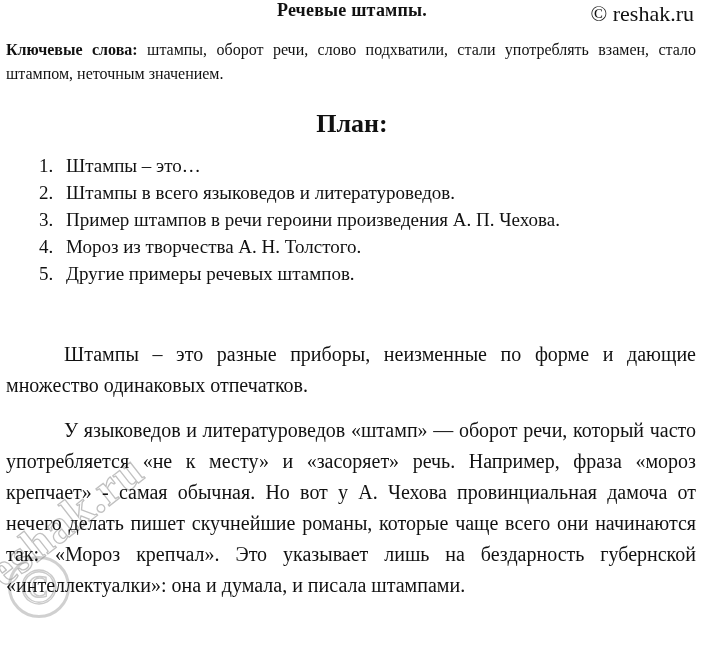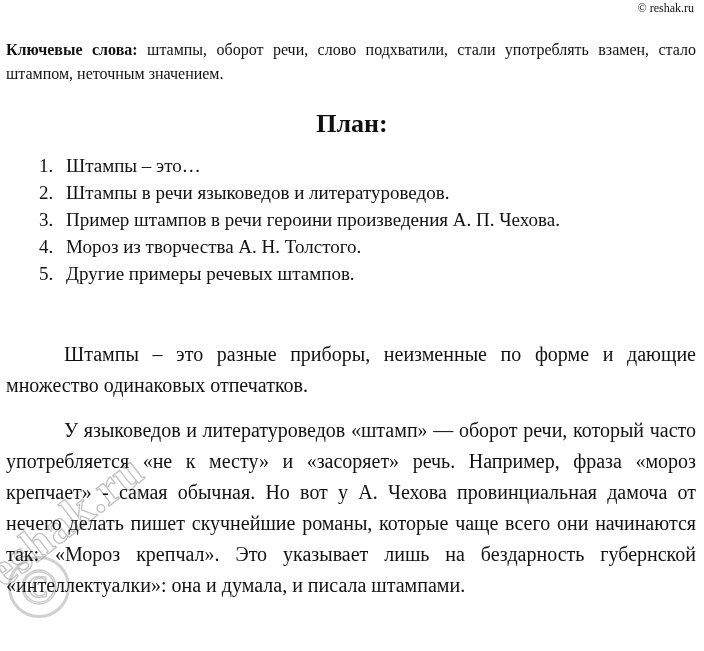--- a/index.html
+++ b/index.html
@@ -89,21 +89,21 @@
     top: 0;
     text-align: center;
     font-size: 18px;
     font-weight: 700;
     letter-spacing: 0.2px;
   }
   .copyright {
     position: absolute;
     right: 6px;
     top: 1px;
-    font-size: 12px;
+    font-size: 22px;
     white-space: nowrap;
   }
 
   .keywords {
     margin: 14px 0 0 0;
     padding: 0 4px 0 2px;
     font-size: 16px;
     line-height: 1.52;
     text-align: justify;
     text-align-last: left;
@@ -153,30 +153,31 @@
 
   <div class="watermark-layer">
     <div class="wm-text">reshak.ru</div>
     <div class="wm-circle"></div>
     <div class="wm-circle-glyph">©</div>
   </div>
 
   <div class="content">
 
     <div class="topbar">
+      <div class="doc-title">Речевые штампы.</div>
       <div class="copyright">© reshak.ru</div>
     </div>
 
     <p class="keywords"><span class="kw-label">Ключевые слова:</span><span> штампы, оборот речи, слово подхватили, стали употреблять взамен, стало штампом, неточным значением.</span></p>
 
     <div class="plan-heading">План:</div>
 
     <ol class="plan-list">
       <li>Штампы – это…</li>
-      <li>Штампы в речи языковедов и литературоведов.</li>
+      <li>Штампы в всего языковедов и литературоведов.</li>
       <li>Пример штампов в речи героини произведения А. П. Чехова.</li>
       <li>Мороз из творчества А. Н. Толстого.</li>
       <li>Другие примеры речевых штампов.</li>
     </ol>
 
     <div class="body-block">
       <p class="body-par">Штампы – это разные приборы, неизменные по форме и дающие множество одинаковых отпечатков.</p>
       <p class="body-par">У языковедов и литературоведов «штамп» — оборот речи, который часто употребляется «не к месту» и «засоряет» речь. Например, фраза «мороз крепчает» - самая обычная. Но вот у А. Чехова провинциальная дамоча от нечего делать пишет скучнейшие романы, которые чаще всего они начинаются так: «Мороз крепчал». Это указывает лишь на бездарность губернской «интеллектуалки»: она и думала, и писала штампами.</p>
     </div>
 

